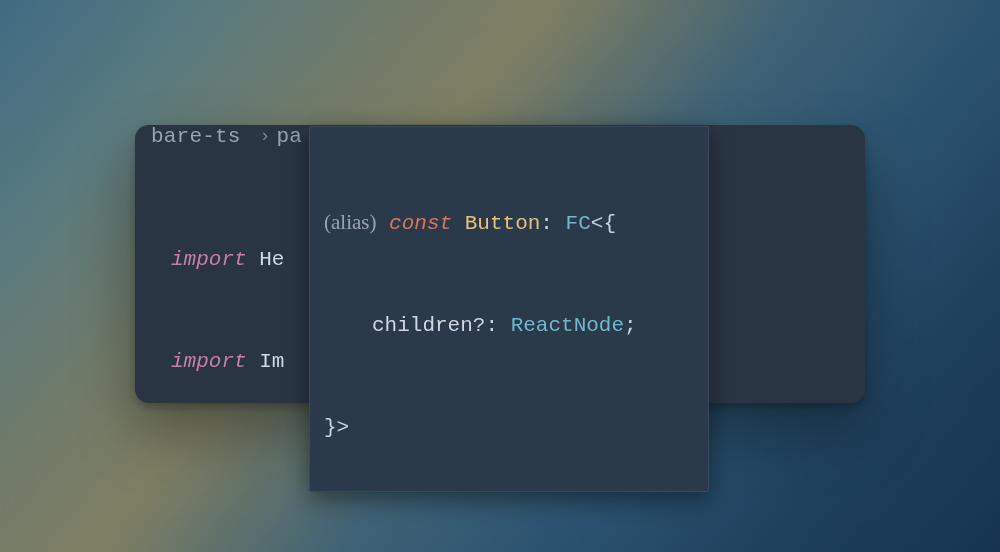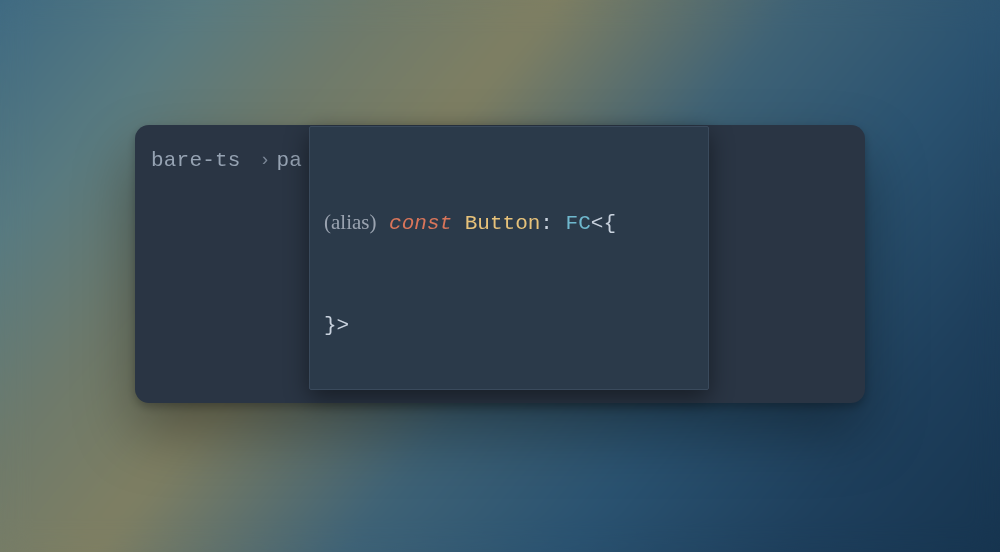--- a/index.html
+++ b/index.html
@@ -20,21 +20,21 @@
     position: absolute;
     left: 135px; top: 125px;
     width: 730px; height: 278px;
     background: #2a3544;
     border-radius: 14px;
     box-shadow: 0 30px 60px rgba(0,0,0,0.35), 0 4px 10px rgba(0,0,0,0.25);
     overflow: hidden;
   }
   .breadcrumb {
     position: absolute;
-    left: 16px; top: 24px;
+    left: 16px; top: 0;
     font-size: 21px;
     color: #96a3b3;
     letter-spacing: .2px;
   }
   .breadcrumb .sep { color: #7a8696; margin: 0 6px; font-size: 18px; vertical-align: 1px; }
   .code {
     position: absolute;
     left: 36px; top: 50px;
     font-size: 21px;
     line-height: 1.62;
@@ -72,18 +72,26 @@
 
 <div class="blur-overlay"></div>
 
 <div class="editor">
 
   <div class="breadcrumb">
     <span>bare-ts</span>
     <span class="sep">›</span><span>pa</span>
   </div>
 
+  <div class="code">
+    <div class="line"><span class="kw">import</span><span class="id"> He</span></div>
+    <div class="line"><span class="kw">import</span><span class="id"> Im</span></div>
+    
+    
+    
+  </div>
 </div>
 
 <div class="hover">
   <div><span class="paren">(alias)</span> <span class="kw2">const</span> <span class="name">Button</span><span class="pun">: </span><span class="type">FC</span><span class="pun">&lt;</span><span class="pun">{</span></div>
+  <div><span class="ind"></span><span class="id">children</span><span class="pun">?</span><span class="pun">: </span><span class="type">ReactNode</span><span class="pun">;</span></div>
   <div><span class="pun">}</span><span class="pun">&gt;</span></div>
 </div>
 
 </body></html>

